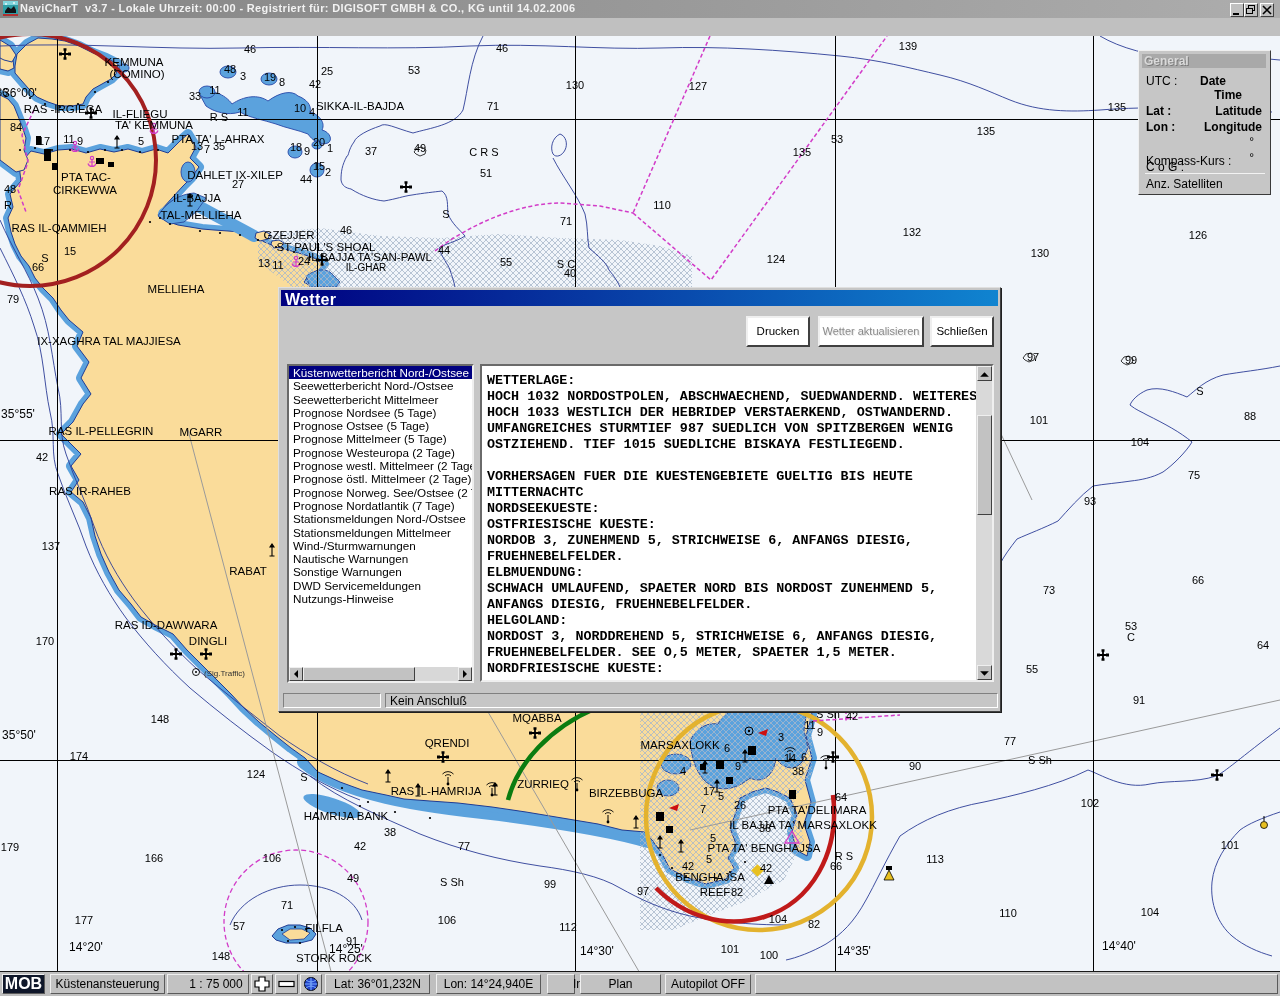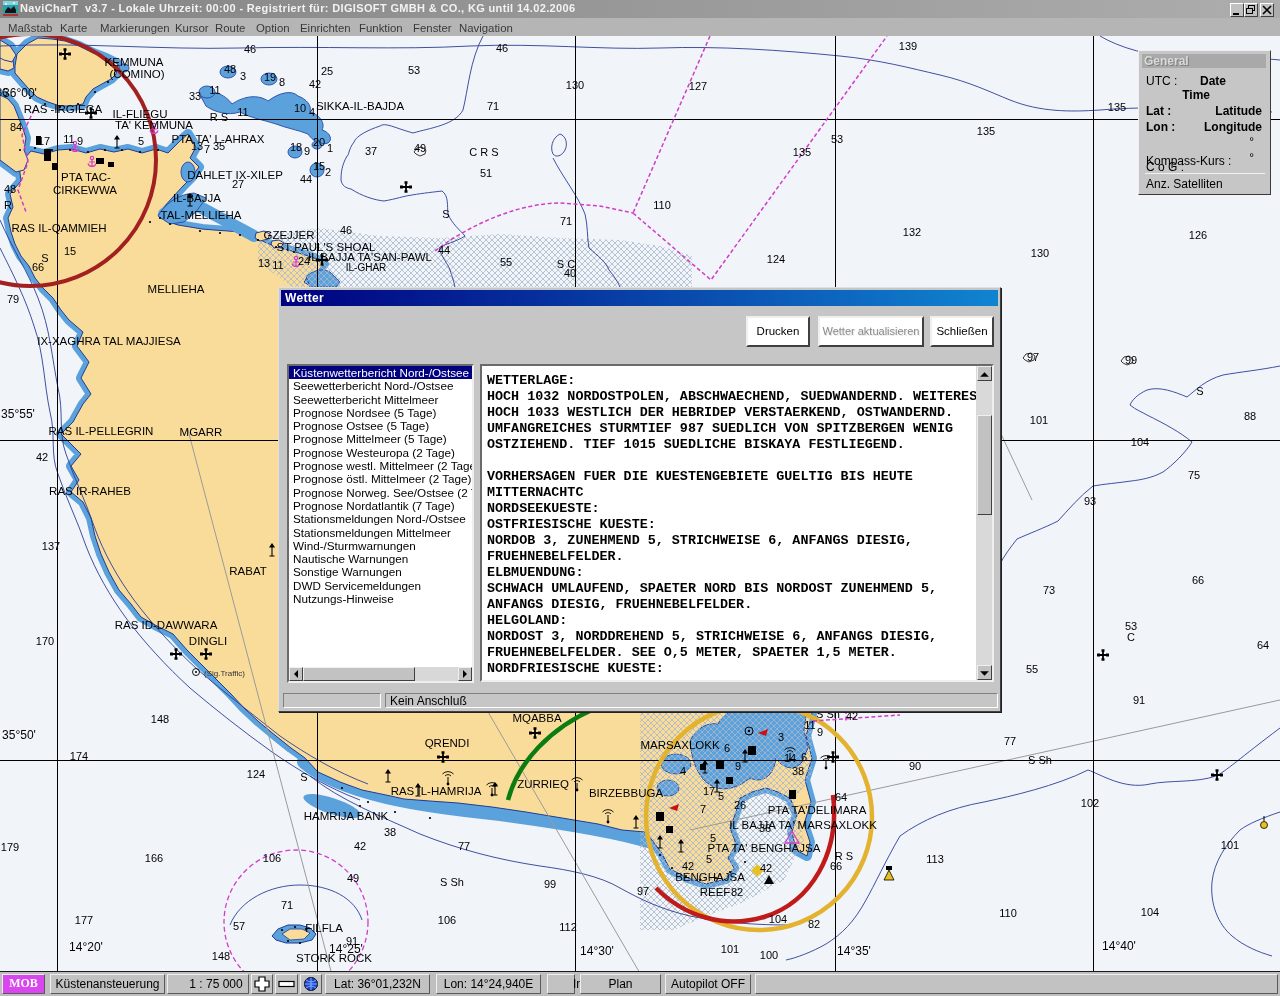--- a/index.html
+++ b/index.html
@@ -26,21 +26,21 @@
   font-size:12px; color:#000; }
 #genpanel .gtitle { position:absolute; left:3px; top:3px; width:124px; height:14px; background:#A9A9A9;
   font-weight:bold; color:#DADADA; text-shadow:1px 1px 0 #7A7A7A; font-size:12px; padding-left:2px; }
 .grow { position:absolute; left:7px; white-space:nowrap; }
 .grval { position:absolute; right:8px; font-weight:bold; white-space:nowrap; }
 
 #dlg { position:absolute; left:278px; top:287px; width:723px; height:425px; background:#C6C6C6;
   border-top:1px solid #DFDFDF; border-left:1px solid #DFDFDF; border-right:1px solid #404040; border-bottom:1px solid #404040;
   box-shadow:1px 1px 0 #202020; }
 #dlgtitle { position:absolute; left:2px; top:2px; width:717px; height:16px;
-  background:linear-gradient(to right,#000080,#1084D0); color:#FFF; font-weight:bold; font-size:12px;
+  background:linear-gradient(to right,#000080,#1084D0); color:#FFF; font-weight:bold; font-size:16px;
   padding:1px 8px 0 4px; letter-spacing:0.3px; }
 #rcvbox { position:absolute; left:12px; top:25px; width:448px; height:34px;
   border-top:1px solid #808080; border-left:1px solid #808080; border-right:1px solid #FFF; border-bottom:1px solid #FFF; }
 #rcvbox .lbl { position:absolute; left:9px; top:10px; font-size:11px; color:#000; }
 #rcvbox .red { position:absolute; left:148px; top:10px; font-size:11px; color:#E03434; white-space:nowrap; }
 .dbtn { position:absolute; top:28px; height:31px; background:#ffffff; font-size:11.5px; color:#000; white-space:nowrap; overflow:hidden;
   border-top:2px solid #EFEFEF; border-left:2px solid #EFEFEF; border-right:2px solid #404040; border-bottom:2px solid #404040;
   text-align:center; line-height:27px; }
 .dbtn.dis { color:#8A8A8A; text-shadow:1px 1px 0 #E8E8E8; }
 #listbox { position:absolute; left:8px; top:76px; width:187px; height:319px; background:#FFF; font-size:11.7px;
@@ -59,21 +59,21 @@
   border-top:1px solid #EFEFEF; border-left:1px solid #EFEFEF; border-right:1px solid #404040; border-bottom:1px solid #404040; }
 #dlgstatus1 { position:absolute; left:4px; top:405px; width:98px; height:15px;
   border-top:1px solid #808080; border-left:1px solid #808080; border-right:1px solid #FFF; border-bottom:1px solid #FFF; }
 #dlgstatus2 { position:absolute; left:106px; top:405px; width:613px; height:15px; font-size:12px; padding:0px 0 0 4px;
   border-top:1px solid #808080; border-left:1px solid #808080; border-right:1px solid #FFF; border-bottom:1px solid #FFF; }
 
 #botbar { position:absolute; top:971px; left:0; width:1280px; height:25px; background:#BFBFBF; border-top:1px solid #1A1A1A; }
 .bseg { position:absolute; top:2px; height:20px; background:#C2C2C2; font-size:12px; color:#000; text-align:center;
   border-top:1px solid #EFEFEF; border-left:1px solid #EFEFEF; border-right:1px solid #5A5A5A; border-bottom:1px solid #5A5A5A;
   line-height:18px; }
-#mob { background:#d946ef; color:#FFF; font-weight:bold; font-size:12px; line-height:17px;font-family:Liberation Serif, serif; }
+#mob { background:#0f172a; color:#FFF; font-weight:bold; font-size:16px; line-height:17px; }
 </style>
 </head>
 <body>
 <div id="app">
 <div id="chart">
 <svg width="1280" height="996" viewBox="0 0 1280 996">
 <defs>
 <pattern id="xh" width="6" height="6" patternUnits="userSpaceOnUse">
 <path d="M0,6 L6,0 M-1,1 L1,-1 M5,7 L7,5 M0,0 L6,6 M-1,5 L1,7 M5,-1 L7,1" stroke="#A8B7CA" stroke-width="0.8" fill="none"></path>
 </pattern>
@@ -495,38 +495,26 @@
         </svg></div>
   <div class="winbtn" style="left:1244px;"><svg width="12" height="12" viewBox="0 0 12 12">
           <rect x="3.5" y="1.5" width="6" height="5" fill="none" stroke="#000"></rect>
           <rect x="1.5" y="4.5" width="6" height="5" fill="#C0C0C0" stroke="#000"></rect>
         </svg></div>
   <div class="winbtn" style="left:1260px;"><svg width="12" height="12" viewBox="0 0 12 12">
           <path d="M2,2 L10,10 M10,2 L2,10" stroke="#000" stroke-width="1.6"></path>
         </svg></div>
 </div>
 
-<div id="menubar">
-  <span style="left:8px;">Maßstab</span>
-  <span style="left:60px;">Karte</span>
-  <span style="left:100px;">Markierungen</span>
-  <span style="left:175px;">Kursor</span>
-  <span style="left:215px;">Route</span>
-  <span style="left:256px;">Option</span>
-  <span style="left:300px;">Einrichten</span>
-  <span style="left:359px;">Funktion</span>
-  <span style="left:413px;">Fenster</span>
-  <span style="left:459px;">Navigation</span>
-</div>
 
 <div id="genpanel">
   <div class="gtitle">General</div>
   <span class="grow" style="top:23px;">UTC :</span>
       <span class="grval" style="top:23px; right:44px;">Date</span>
-  <span class="grval" style="top:37px; right:60px;">Time</span>
+  <span class="grval" style="top:37px; right:28px;">Time</span>
   <span class="grow" style="top:53px; font-weight:bold;">Lat :</span>
       <span class="grval" style="top:53px;">Latitude</span>
   <span class="grow" style="top:69px; font-weight:bold;">Lon :</span>
       <span class="grval" style="top:69px;">Longitude</span>
   <span class="grow" style="top:87px;margin-top:22px;">C o G :</span>
       <span class="grval" style="top:84px; right:16px; font-weight:normal;">°</span>
   <span class="grow" style="top:103px;">Kompass-Kurs :</span>
       <span class="grval" style="top:100px; right:16px; font-weight:normal;">°</span>
   <div style="position:absolute; left:6px; top:122px; width:120px; height:1px; background:#F2F2F2;"></div>
   <span class="grow" style="top:126px;">Anz. Satelliten</span>

